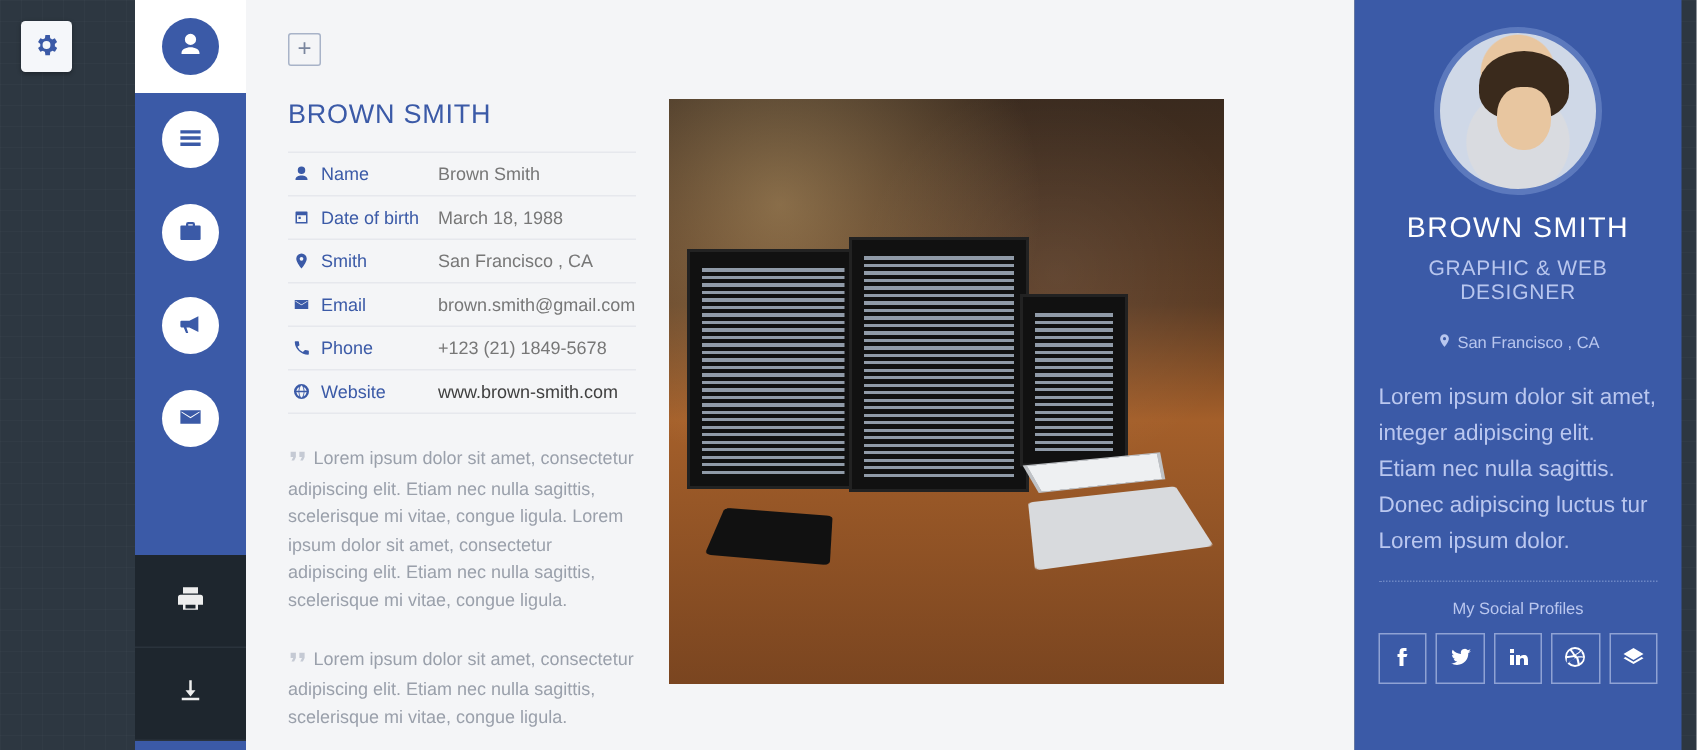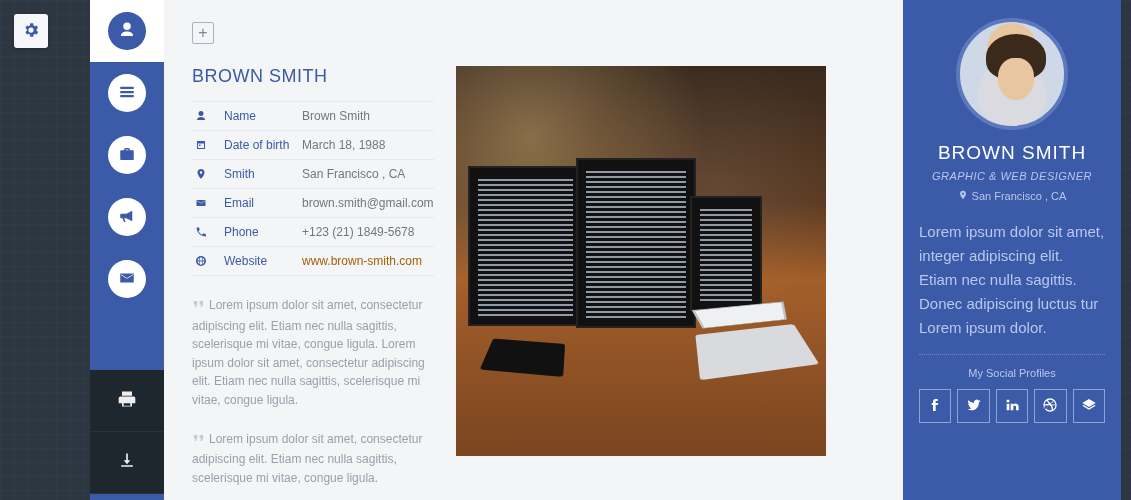--- a/index.html
+++ b/index.html
@@ -114,23 +114,23 @@
   .info-row {
     display: flex;
     align-items: center;
     border-bottom: 1px solid #e6e8ed;
     padding: 7px 0;
     font-size: 12px;
   }
   .info-row:first-of-type { border-top: 1px solid #e6e8ed; }
   .info-row .ico { width: 18px; display:flex; justify-content:center; }
   .info-row .ico svg { width: 12px; height: 12px; fill: #3b5aa7; }
-  .info-row .lbl { width: 78px; color: #3b5aa7; font-weight: 500; margin-left: 14px; }
+  .info-row .lbl { width: 78px; color: #3b5aa7; font-weight: 500; margin-left: 4px; }
   .info-row .val { color: #777; }
-  .info-row .val a { color: #a16207; text-decoration: none; }
+  .info-row .val a { color: #404040; text-decoration: none; }
 
   .para {
     font-size: 12px;
     color: #9aa0ab;
     line-height: 1.55;
     margin-top: 20px;
     max-width: 320px;
   }
   .quote-ico {
     display: inline-block;
@@ -200,21 +200,21 @@
   }
   .avatar::before{
     content:""; position:absolute; left:26px; top:12px; width:60px; height:46px;
     background:#3a2a1c; border-radius:50% 50% 40% 40%;
   }
   .avatar::after{
     content:""; position:absolute; left:38px; top:36px; width:36px; height:42px;
     background:#e8c6a0; border-radius:44% 44% 48% 48%;
   }
   .sb-name { font-size: 19px; color: #fff; letter-spacing: 1px; font-weight: 400; margin-bottom: 6px; }
-  .sb-role { color: #b8c6ee; font-size: 11px; letter-spacing: .5px; margin-bottom: 8px; font-style: italic; }
+  .sb-role { color: #b8c6ee; font-size: 14px; letter-spacing: .5px; margin-bottom: 20px; }
   .sb-loc { color: #b8c6ee; font-size: 11px; margin-bottom: 18px; display:flex; align-items:center; justify-content:center; gap:4px;}
   .sb-loc svg{ width:10px;height:10px;fill:#b8c6ee;}
   .sb-bio { color: #bac7ef; font-size: 15px; line-height: 1.6; text-align: left; border-bottom: 1px dotted #6d86c4; padding-bottom: 14px; margin-bottom: 12px; }
   .sb-social-title { color: #bac7ef; font-size: 11px; margin-bottom: 10px; }
   .socials { display: flex; justify-content: center; gap: 6px; }
   .soc {
     width: 34px; height: 34px;
     border: 1px solid #8fa2d4;
     display: flex; align-items: center; justify-content: center;
     cursor: pointer;

